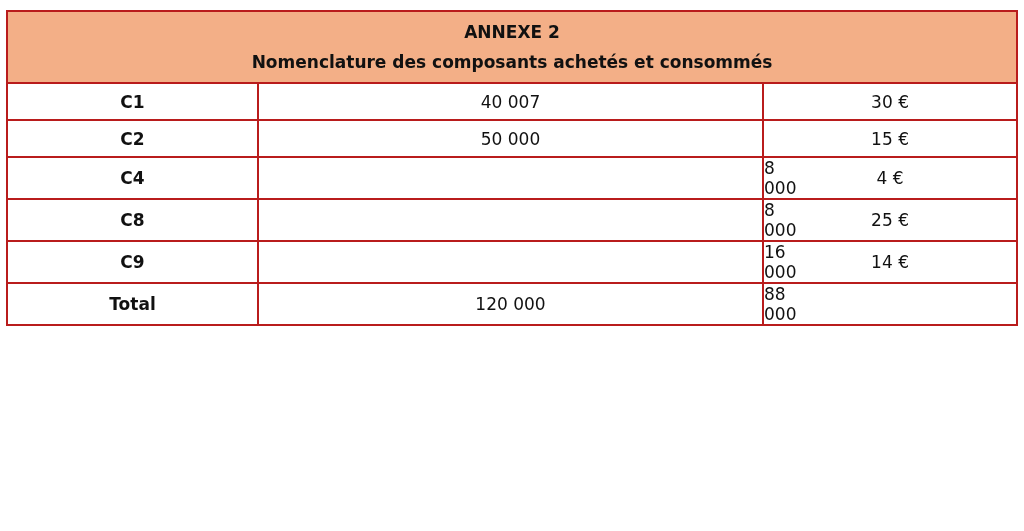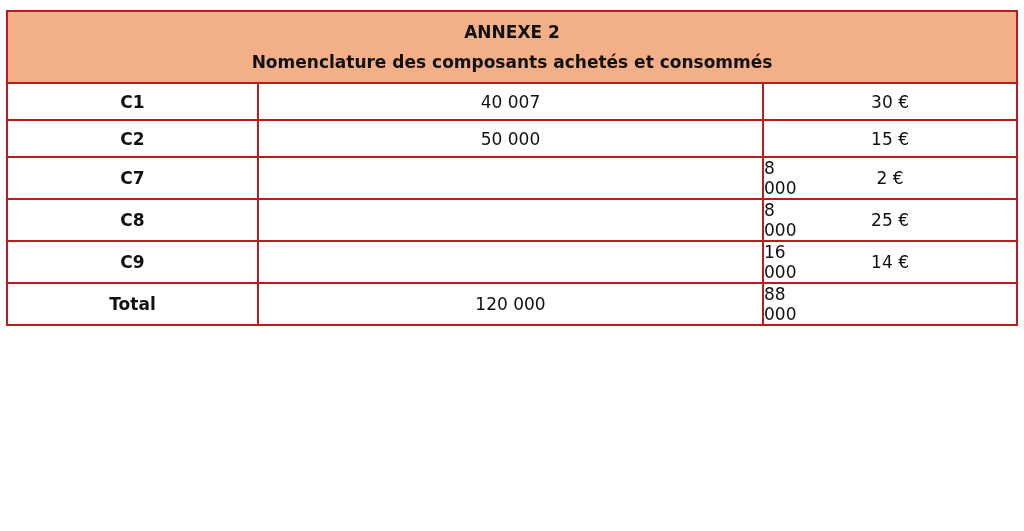--- a/index.html
+++ b/index.html
@@ -41,24 +41,24 @@
           <td></td>
           <td>30 €</td>
         </tr>
         <tr class="row">
           <td class="ref">C2</td>
           <td>50 000</td>
           <td></td>
           <td>15 €</td>
         </tr>
         <tr class="row">
-          <td class="ref">C7</td>
+          <td class="ref">C4</td>
           <td></td>
           <td>8 000</td>
-          <td>2 €</td>
+          <td>4 €</td>
         </tr>
         <tr class="row">
           <td class="ref">C8</td>
           <td></td>
           <td>8 000</td>
           <td>25 €</td>
         </tr>
         <tr class="row">
           <td class="ref">C9</td>
           <td></td>

